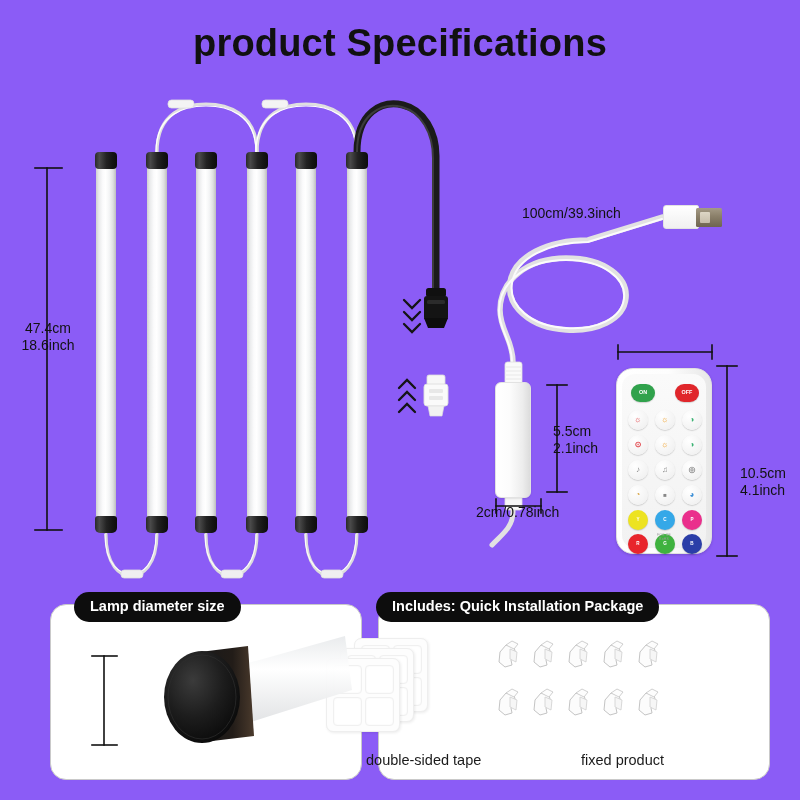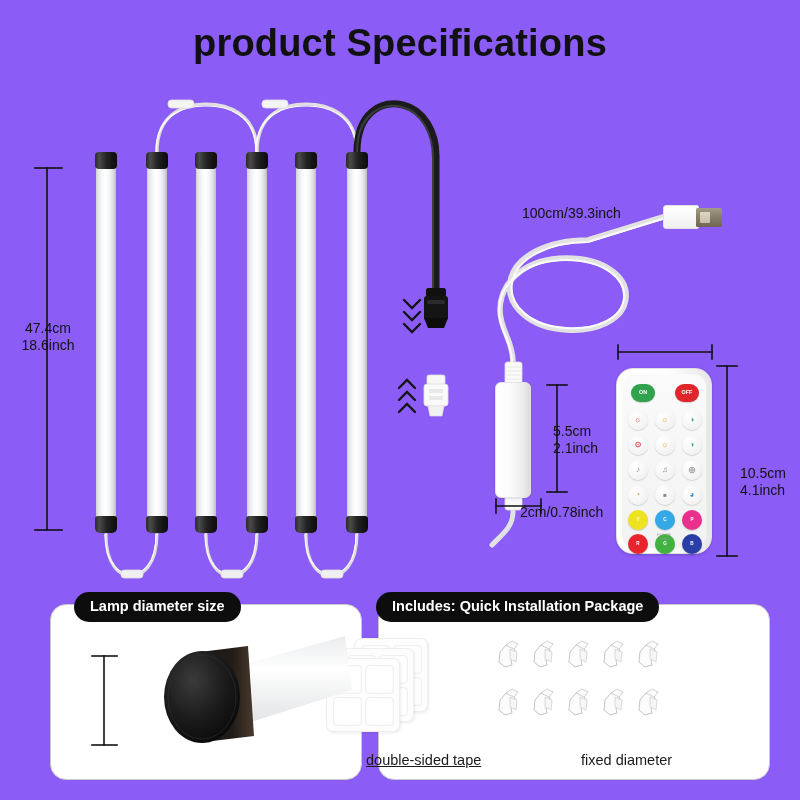--- a/index.html
+++ b/index.html
@@ -484,28 +484,28 @@
     <div>18.6inch</div>
   </div>
 
   <div class="dimtext" style="left:522px; top:205px;">100cm/39.3inch</div>
 
   <div class="dimtext" style="left:553px; top:423px;">
     <div>5.5cm</div>
     <div>2.1inch</div>
   </div>
 
-  <div class="dimtext" style="left:476px; top:504px;margin-left:44px;">2cm/0.78inch</div>
+  <div class="dimtext" style="left:476px; top:504px;">2cm/0.78inch</div>
 
 
   <div class="dimtext" style="left:740px; top:437px;margin-top:28px;">
     <div>10.5cm</div>
     <div>4.1inch</div>
   </div>
 
 
-  <div class="panel-caption" style="left:366px; top:752px;text-decoration:underline;">double-sided tape</div>
-  <div class="panel-caption" style="left:581px; top:752px;">fixed diameter</div>
+  <div class="panel-caption" style="left:366px; top:752px;">double-sided tape</div>
+  <div class="panel-caption" style="left:581px; top:752px;">fixed product</div>
 
   <div class="badge" id="badge-includes">Includes: Quick Installation Package</div>
   <div class="badge" id="badge-lamp-diameter">Lamp diameter size</div>
 
 </div>
 
 </body></html>

